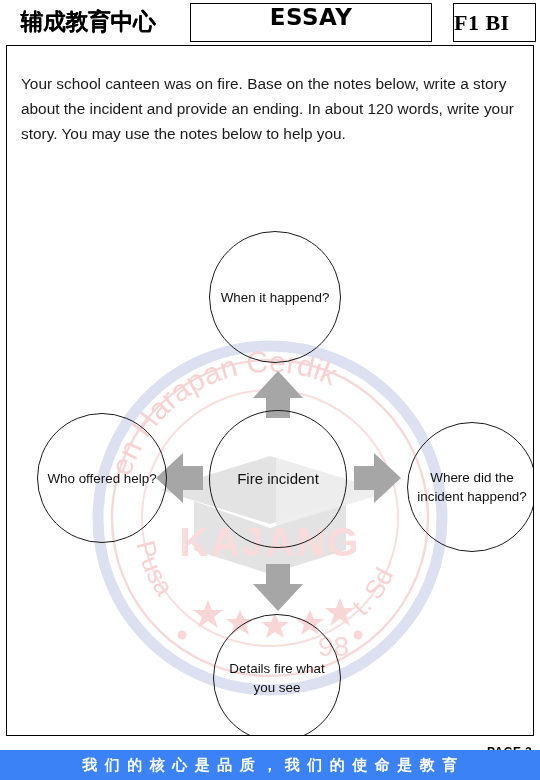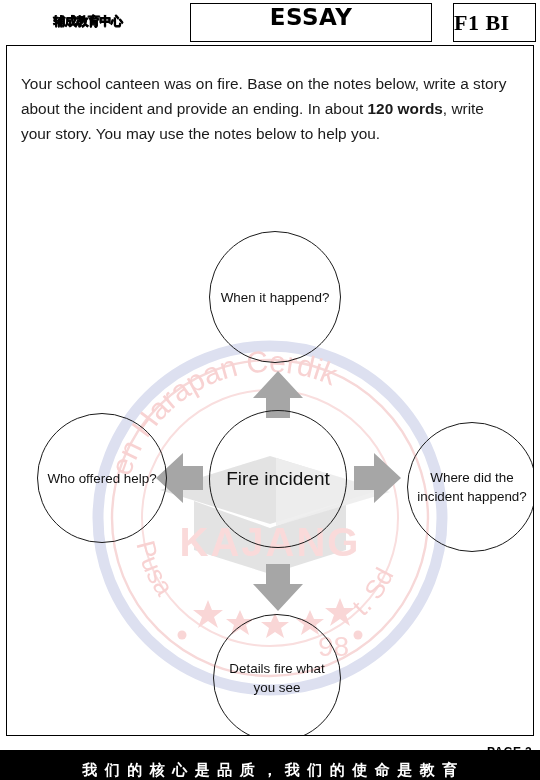--- a/index.html
+++ b/index.html
@@ -29,22 +29,22 @@
     position: absolute;
     left: 8px; top: 2px;
     width: 160px;
     height: 38px;
     display: flex;
     align-items: center;
     justify-content: center;
   }
   .logo-text {
     font-family: "DejaVu Sans", sans-serif;
-    font-weight: bold;
-    font-size: 12px;
+    font-weight: normal;
+    font-size: 23px;
     letter-spacing: -0.5px;
     line-height: 1;
     white-space: nowrap;
     text-shadow: 0.6px 0 0 #000, -0.6px 0 0 #000, 0 0.6px 0 #000;
   }
   .title-box {
     position: absolute;
     left: 190px; top: 3px;
     width: 240px;
     height: 37px;
@@ -92,21 +92,21 @@
 
   .instructions {
     position: absolute;
     left: 14px; top: 10px;
     width: 495px;
     font-size: 15.4px;
     line-height: 25px;
     color: #1a1a1a;
     z-index: 5;
   }
-  .instructions b { font-weight: bold; }
+  .instructions b { font-weight: normal; }
 
   
   .watermark {
     position: absolute;
     left: 50%;
     top: 292px;
     transform: translateX(-50%);
     width: 360px;
     height: 360px;
     opacity: 1;
@@ -135,21 +135,21 @@
     z-index: 4;
   }
   .bubble span {
     display: block;
     line-height: 19px;
     font-size: 13.4px;
     color: #111;
     padding: 0 8px;
   }
   .bubble.center span {
-    font-size: 19px;
+    font-size: 15px;
     line-height: 26px;
   }
   .b-top    { left: 202px; top: 185px;  width: 132px; height: 132px; }
   .b-left   { left: 30px;  top: 367px;  width: 130px; height: 130px; }
   .b-center { left: 202px; top: 364px;  width: 138px; height: 138px; }
   .b-right  { left: 400px; top: 376px;  width: 130px; height: 130px; }
   .b-bottom { left: 206px; top: 568px;  width: 128px; height: 128px; }
 
   .arrows { position: absolute; left: 0; top: 0; z-index: 3; }
 
@@ -161,23 +161,23 @@
     font-size: 12px;
     font-weight: bold;
     letter-spacing: 0.3px;
   }
   .footer-bar {
     position: absolute;
     left: 0;
     top: 750px;
     width: 540px;
     height: 30px;
-    background: #000000;
-    display: flex;
-    align-items: flex-end;
+    background: #3b82f6;
+    display: flex;
+    align-items: center;
     justify-content: center;
   }
   .footer-text {
     color: #ffffff;
     font-family: "DejaVu Sans", sans-serif;
     font-weight: bold;
     font-size: 15px;
     letter-spacing: 7.5px;
     white-space: nowrap;
     padding-left: 7px;

